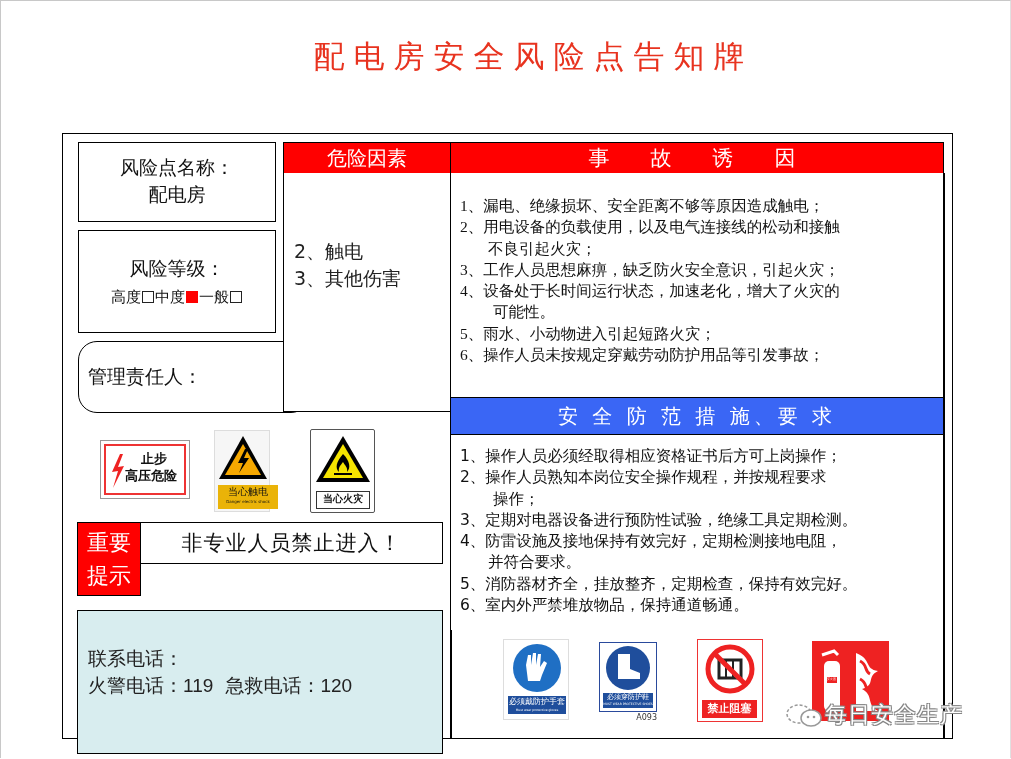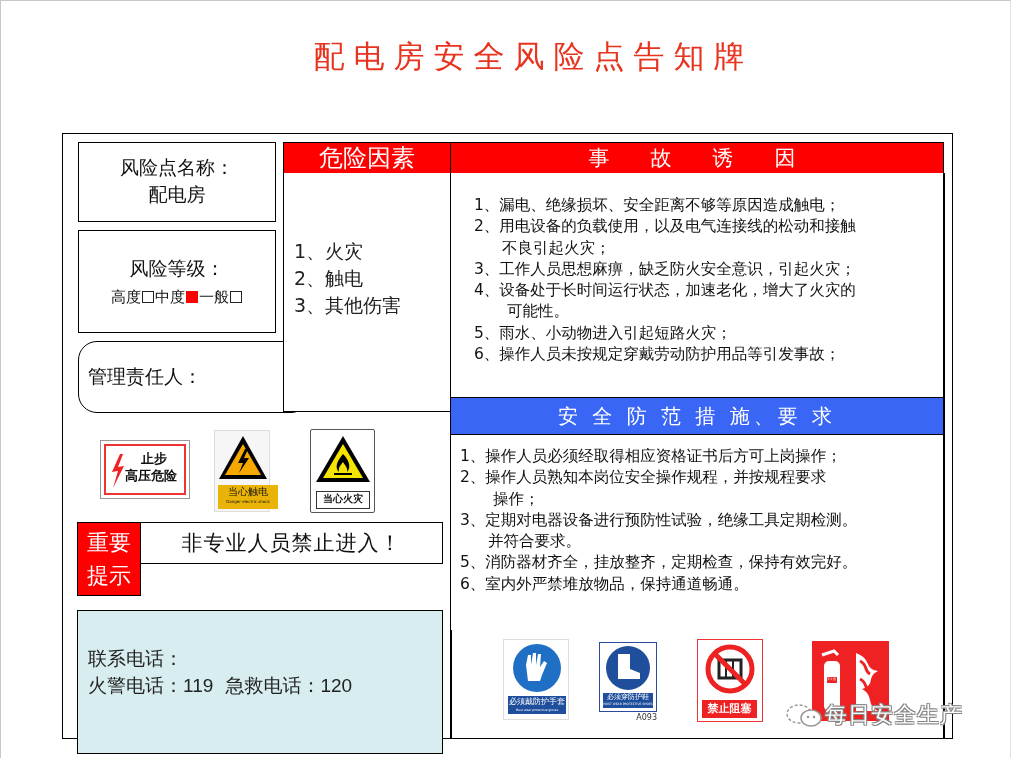--- a/index.html
+++ b/index.html
@@ -41,45 +41,45 @@
   <div class="serif" style="font-size:19px; margin-top:25px;">风险等级：</div>
   <div style="font-size:15px; margin-top:6px; white-space:nowrap;">
     <span>高度</span><span class="ck"></span><span>中度</span><span class="ck on"></span><span>一般</span><span class="ck"></span>
   </div>
 </div>
 
 <div class="abs box serif" style="left:78px; top:341px; width:232px; height:72px; font-size:19px; padding:22px 0 0 9px;border-radius:19px;">
   <span>管理责任人：</span>
 </div>
 
-<div class="abs hdr-red" style="left:283px; top:142px; width:168px; height:32px; font-size:24px; line-height:30px;">危险因素</div>
+<div class="abs hdr-red" style="left:283px; top:142px; width:168px; height:32px; font-size:20px; line-height:30px;">危险因素</div>
 <div class="abs box" style="left:283px; top:173px; width:168px; height:239px; border-width:0 1.5px 1.5px 1.5px; padding:65px 0 0 10px; font-size:19px; line-height:27px; color:#222;">
-  <div>1、火灾</div>
   <div>2、触电</div>
   <div>3、其他伤害</div>
 </div>
 
 <div class="abs hdr-red" style="left:450px; top:142px; width:494px; height:32px; font-size:21px; line-height:30px; letter-spacing:10px;">事　故　诱　因</div>
-<div class="abs box list" style="left:450px; top:173px; width:494px; height:234px; border-width:0 1.5px 0 1.5px; padding:22px 0 0 23px;">
+<div class="abs box list" style="left:450px; top:173px; width:494px; height:234px; border-width:0 1.5px 0 1.5px; padding:22px 0 0 9px;font-family:Liberation Serif, serif;">
   <div>1、漏电、绝缘损坏、安全距离不够等原因造成触电；</div>
   <div>2、用电设备的负载使用，以及电气连接线的松动和接触</div>
   <div class="indent">不良引起火灾；</div>
   <div>3、工作人员思想麻痹，缺乏防火安全意识，引起火灾；</div>
   <div>4、设备处于长时间运行状态，加速老化，增大了火灾的</div>
   <div class="indent" style="padding-left:33px;">可能性。</div>
   <div>5、雨水、小动物进入引起短路火灾；</div>
   <div>6、操作人员未按规定穿戴劳动防护用品等引发事故；</div>
 </div>
 
 <div class="abs hdr-blue" style="left:450px; top:397px; width:494px; height:38px; font-size:20px; line-height:36px; letter-spacing:4px;">安 全 防 范 措 施、要 求</div>
 <div class="abs list" style="left:450px; top:435px; width:494px; height:200px; border-left:1.5px solid #000; padding:11px 0 0 9px;">
   <div>1、操作人员必须经取得相应资格证书后方可上岗操作；</div>
   <div>2、操作人员熟知本岗位安全操作规程，并按规程要求</div>
   <div class="indent" style="padding-left:33px;">操作；</div>
   <div>3、定期对电器设备进行预防性试验，绝缘工具定期检测。</div>
+  <div>4、防雷设施及接地保持有效完好，定期检测接地电阻，</div>
   <div class="indent">并符合要求。</div>
   <div>5、消防器材齐全，挂放整齐，定期检查，保持有效完好。</div>
   <div>6、室内外严禁堆放物品，保持通道畅通。</div>
 </div>
 <div class="abs" style="left:450px; top:630px; width:1.5px; height:109px; background:#000;"></div>
 <div class="abs" style="left:943px; top:173px; width:1.5px; height:566px; background:#000;"></div>
 
 <div class="sign" style="left:100px; top:440px; width:90px; height:59px; background:#fff; border:1px solid #999; padding:3px;">
   <div style="width:100%; height:100%; border:2px solid #e33; box-sizing:border-box; position:relative;">
     <svg width="16" height="34" viewBox="0 0 16 34" style="position:absolute; left:4px; top:8px;">

